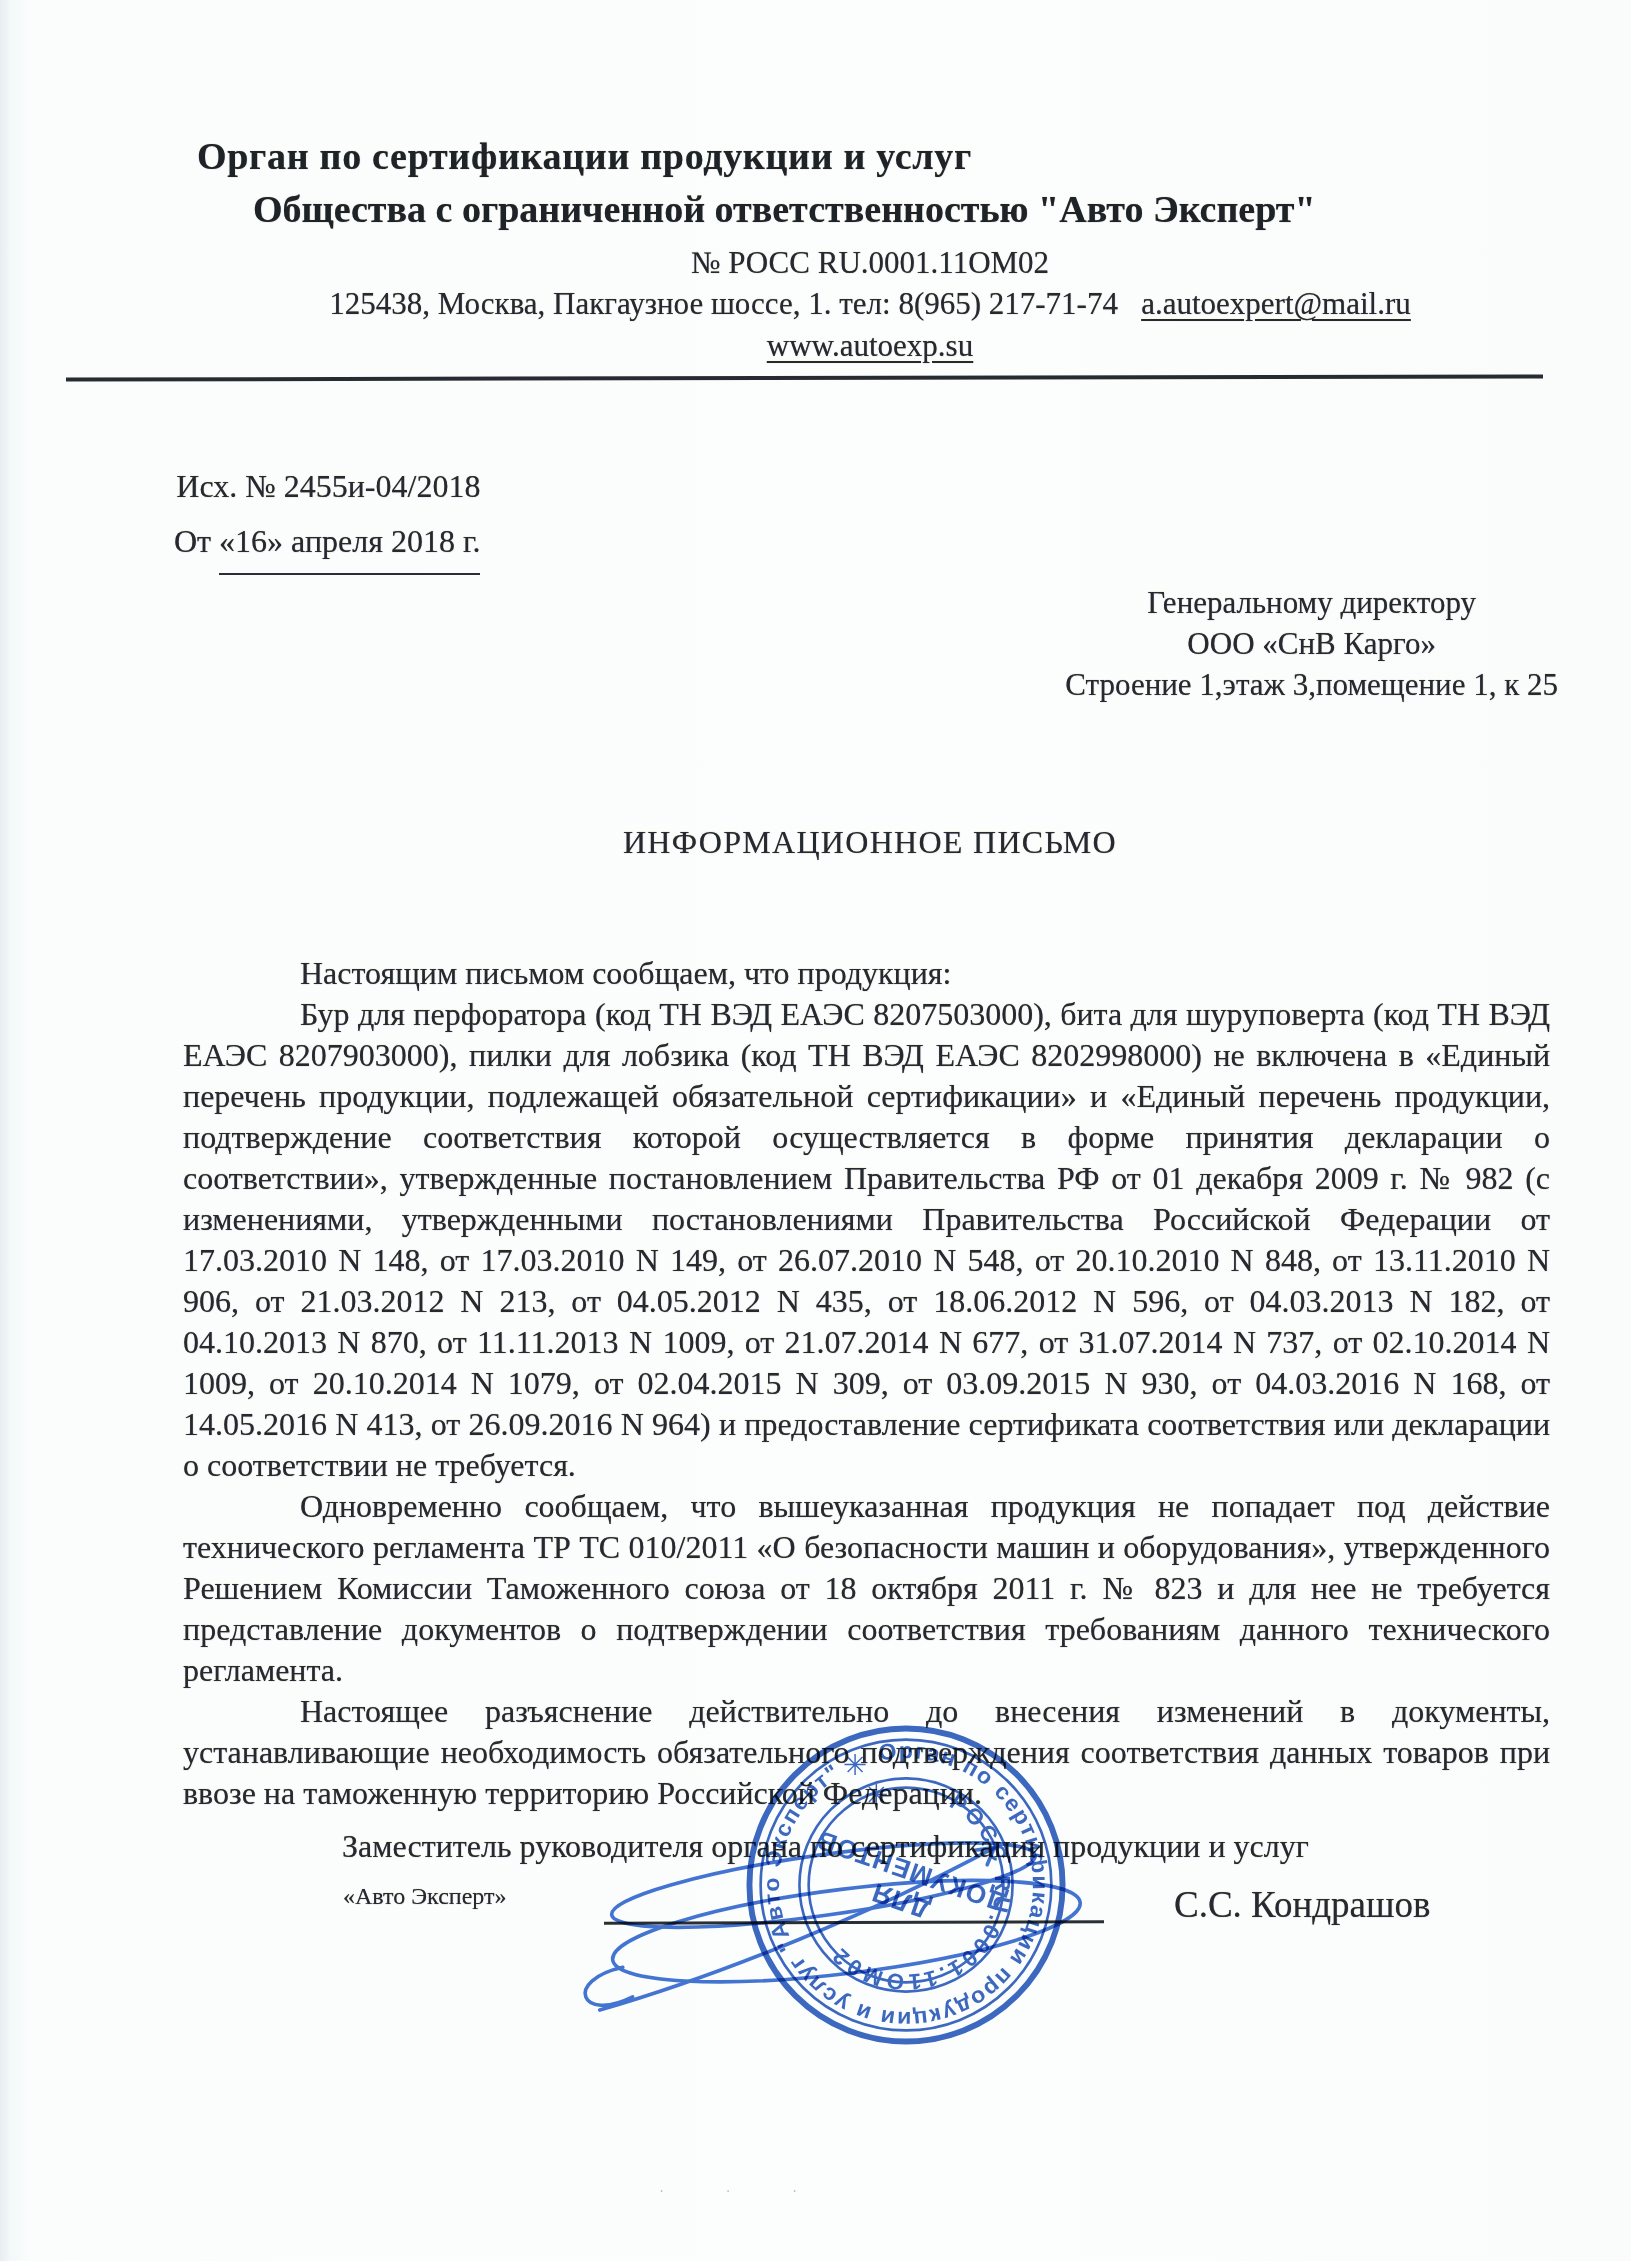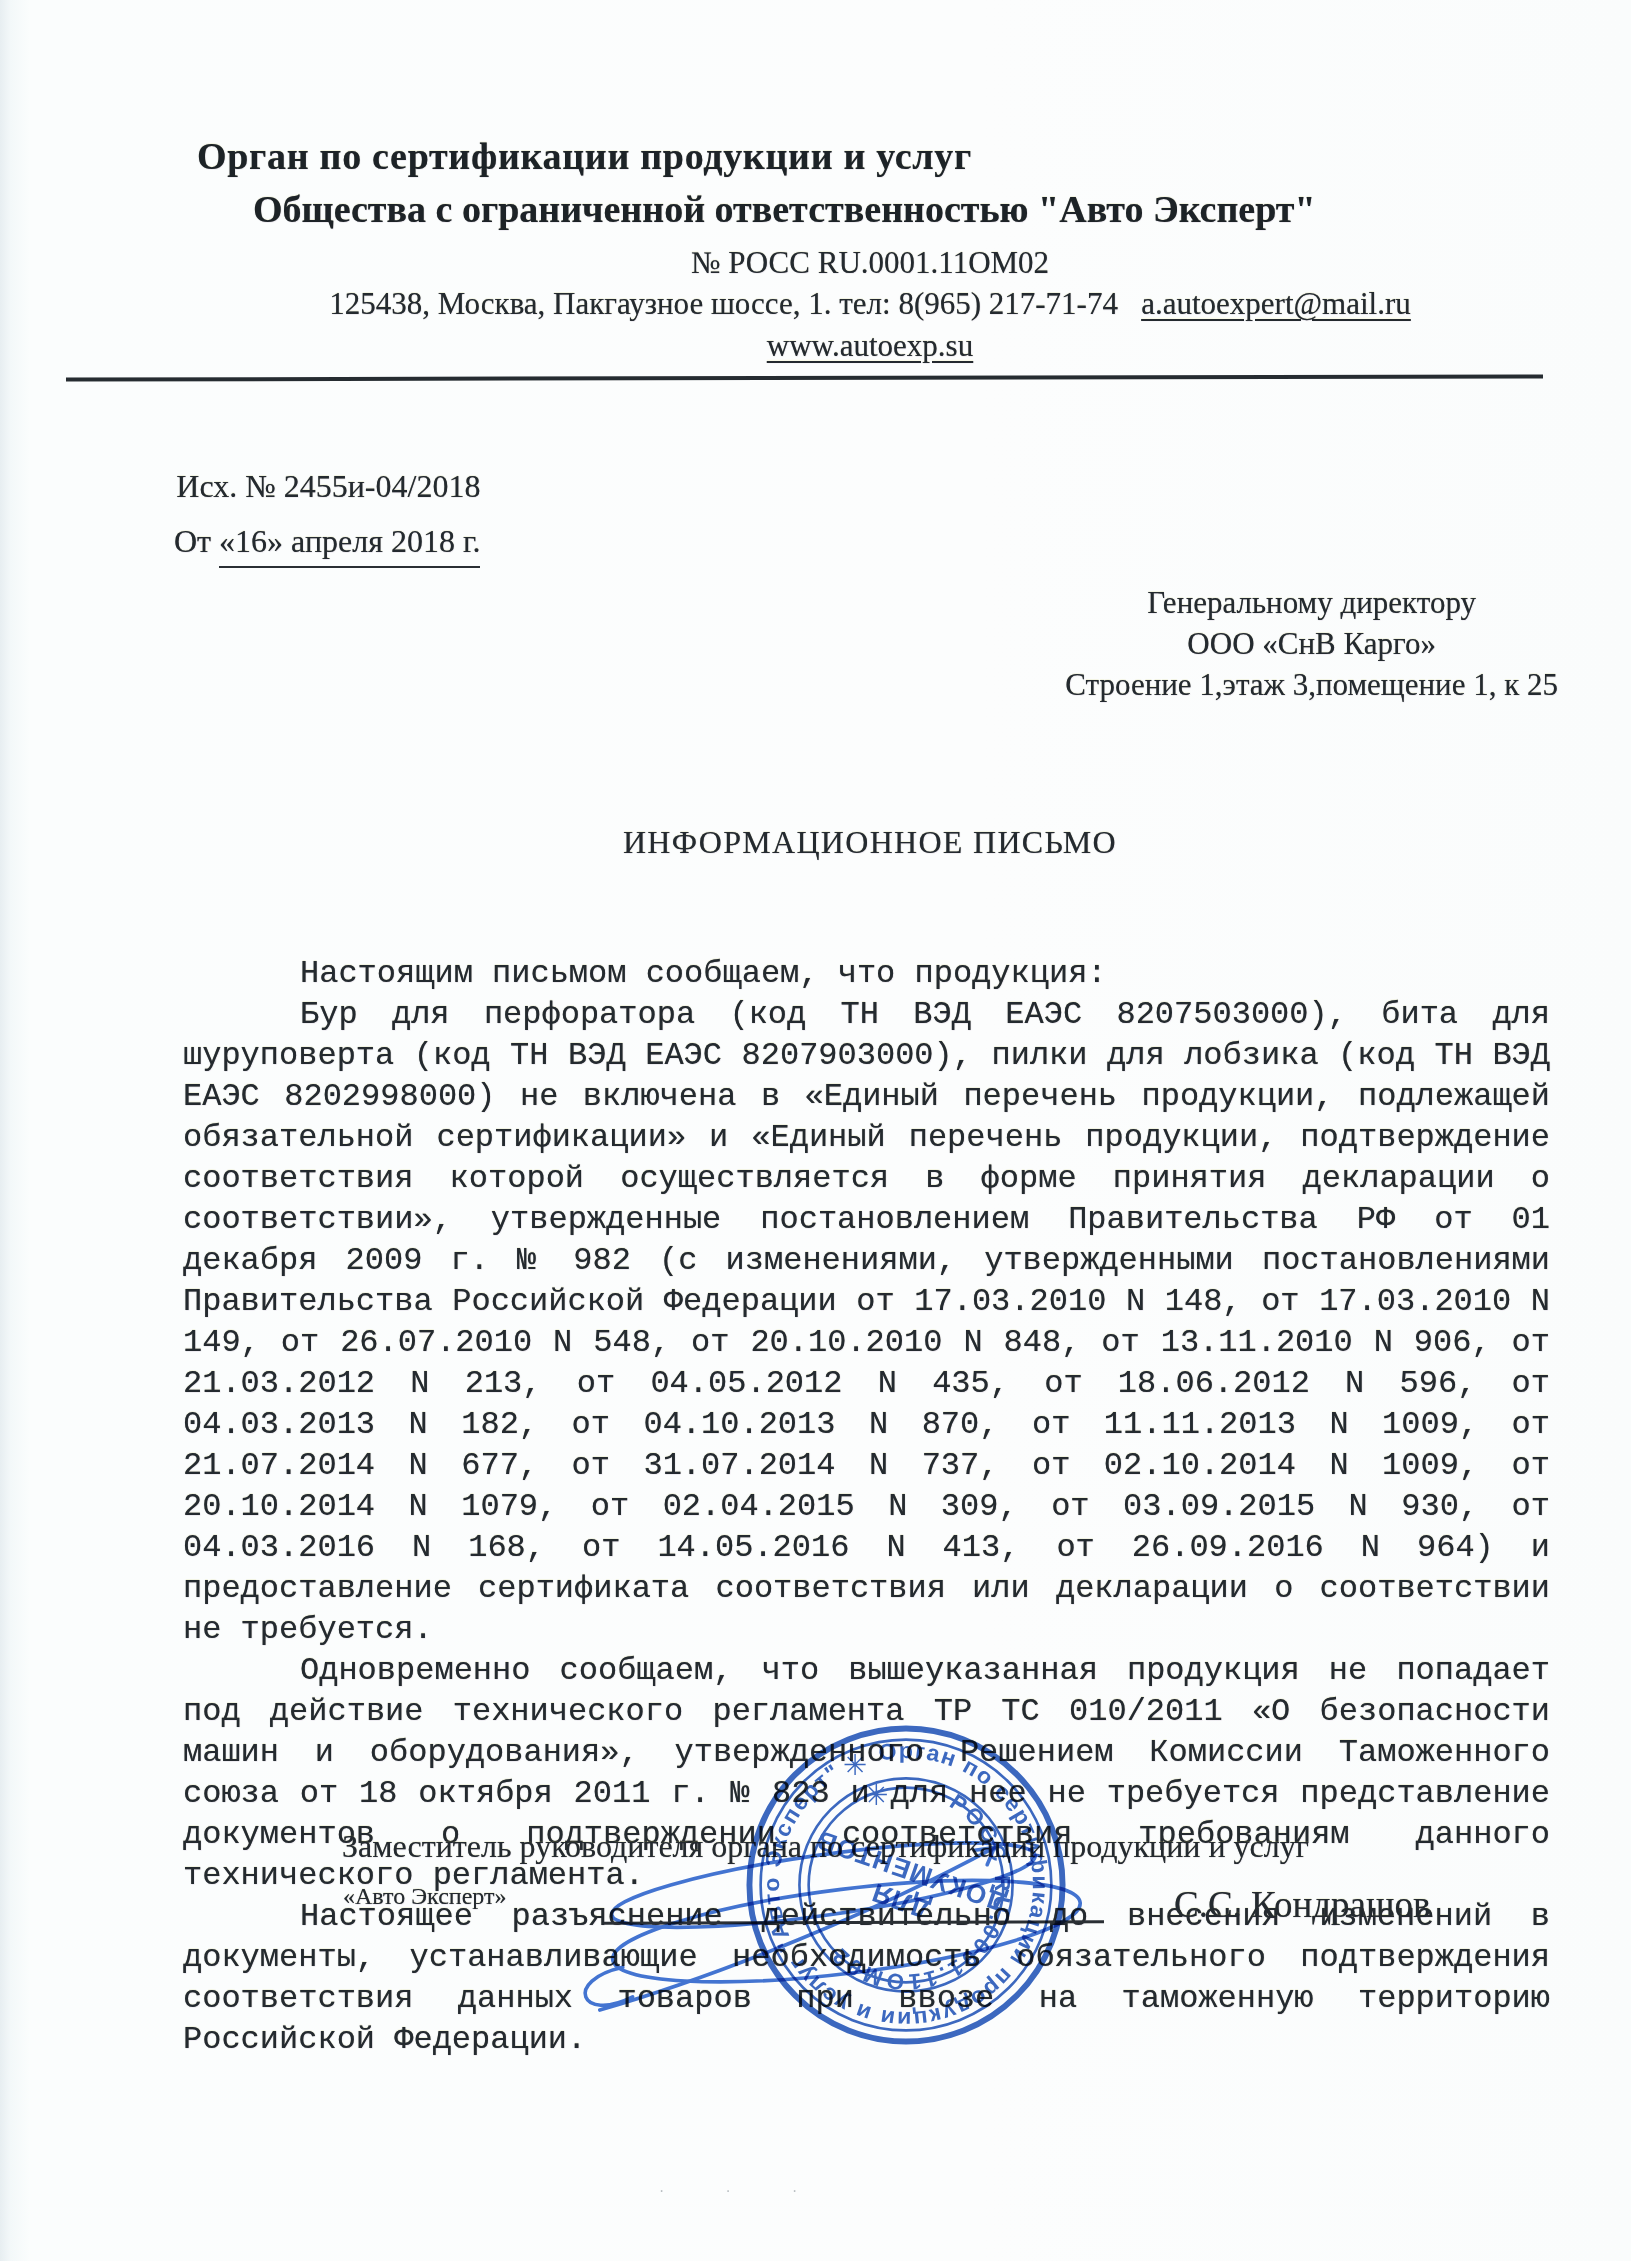--- a/index.html
+++ b/index.html
@@ -17,27 +17,27 @@
   .hd1{top:134px;left:197px;font-size:38px;font-weight:700;letter-spacing:0.7px;color:#1d2327;}
   .hd2{top:187px;left:253px;font-size:38px;font-weight:700;color:#1d2327;}
   .hd3{top:245px;font-size:31px;}
   .hd4{top:286px;font-size:31px;}
   .hd5{top:328px;font-size:31px;}
   .u{text-decoration:underline;text-decoration-thickness:2px;text-underline-offset:5.3px;}
 
   .rule{top:376px;left:66px;width:1477px;height:4px;background:#262c31;transform:rotate(-0.12deg);}
 
   .ref{top:459px;left:174px;font-size:32px;line-height:55px;text-align:right;}
-  .u2{border-bottom:2.6px solid #2a2f34;padding-bottom:7px;}
+  .u2{border-bottom:2.6px solid #2a2f34;padding-bottom:14px;}
 
   .recipient{top:582px;right:74px;text-align:center;font-size:31px;line-height:41px;}
 
   .title{top:824px;font-size:32px;letter-spacing:1.3px;}
 
-  .bodytext{top:953px;left:183px;width:1367px;font-size:32px;line-height:41px;text-align:justify;font-family:Liberation Mono, monospace;}
+  .bodytext{top:953px;left:183px;width:1367px;font-size:32px;line-height:41px;text-align:justify;}
   .bodytext p{margin:0;text-indent:117px;}
 
   .sigpos{top:1828px;left:342px;font-size:32px;}
   .sigorg{top:1883px;left:343px;font-size:24px;}
   .signline{top:1921px;left:604px;width:500px;height:3.3px;background:#2a2f34;transform:rotate(-0.2deg);}
   .signer{top:1883px;left:1174px;font-size:37px;}
 
   .stamp{top:1712px;left:733px;width:346px;height:346px;mix-blend-mode:multiply;opacity:.94;}
   .stamp text{font-family:"Liberation Sans","DejaVu Sans",sans-serif;}
   .autograph{top:1770px;left:534px;width:638px;height:296px;mix-blend-mode:multiply;opacity:.92;}

